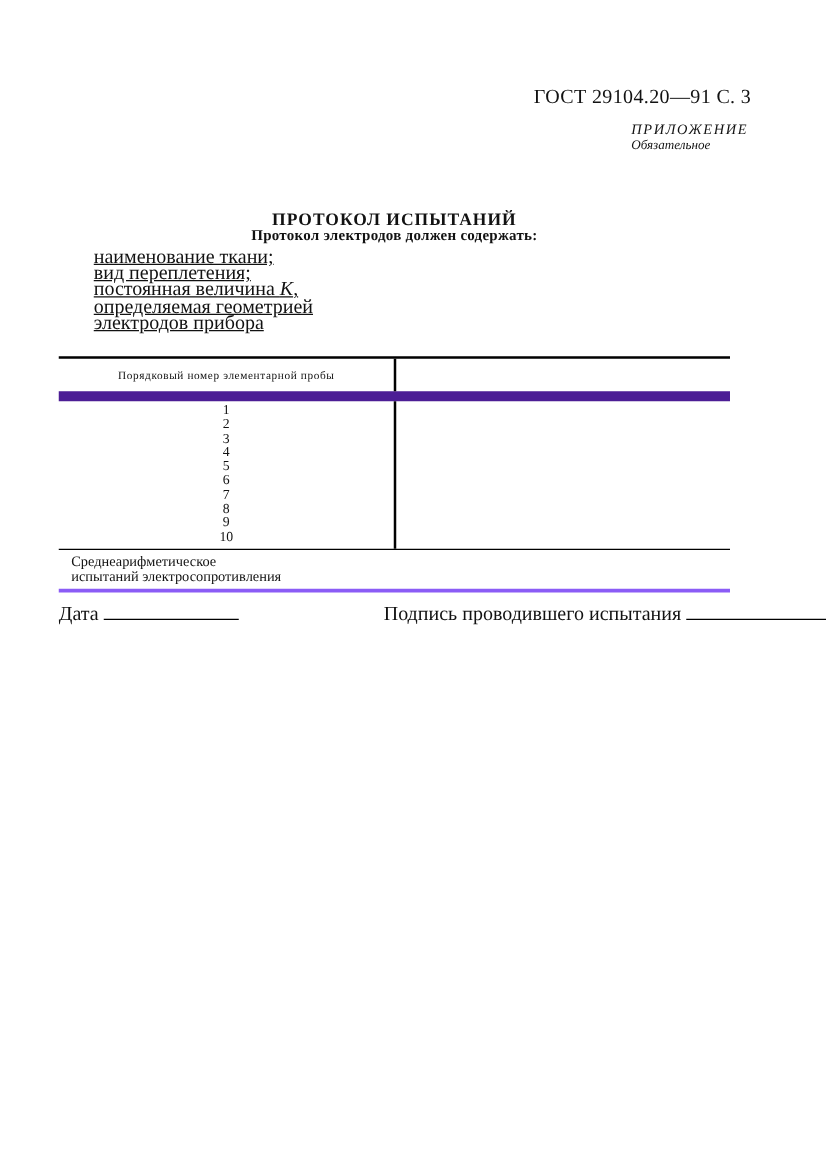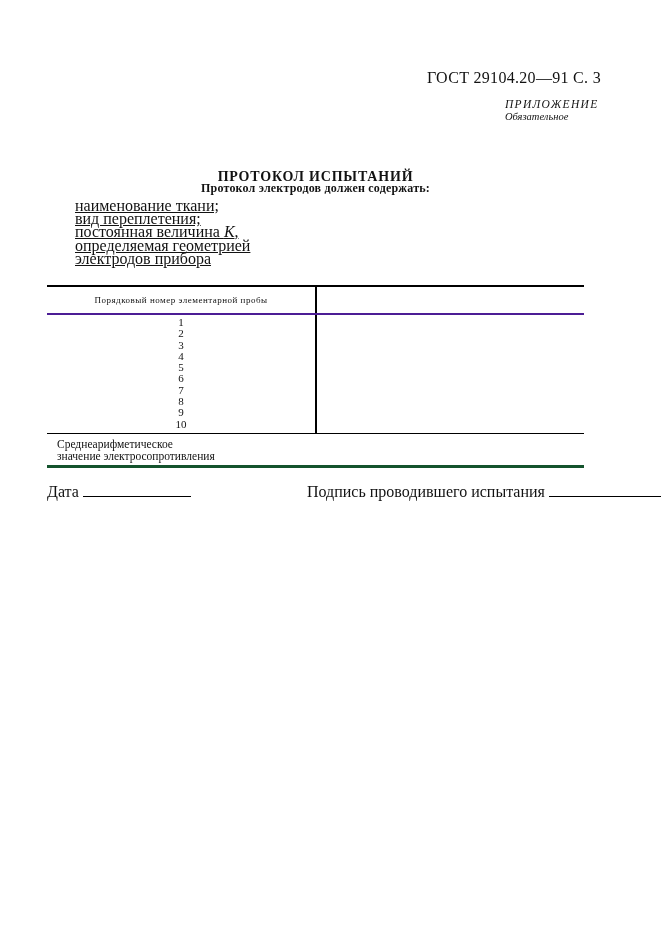--- a/index.html
+++ b/index.html
@@ -65,21 +65,21 @@
   .proto-table {
     position: absolute;
     top: 285px;
     left: 47px;
     width: 537px;
     box-sizing: border-box;
   }
   .thead {
     display: flex;
     border-top: 2px solid #000;
-    border-bottom: 2px solid #4c1d95;
+    border-bottom: 8px solid #4c1d95;
     height: 26px;
     align-items: center;
   }
   .cell1 {
     width: 268px;
     border-right: 2px solid #000;
     box-sizing: content-box;
     align-self: stretch;
     display: flex;
     align-items: center;
@@ -104,21 +104,21 @@
   }
   .tbody .cell1 {
     display: block;
     text-align: center;
     font-size: 11px;
     line-height: 11.3px;
     padding: 2px 0 3px 0;
   }
   .row-num { display: block; }
   .tfoot {
-    border-bottom: 3px solid #14532d;
+    border-bottom: 3px solid #8b5cf6;
     padding: 4px 0 3px 10px;
     font-size: 11.5px;
     line-height: 12px;
   }
   .signature-row {
     position: absolute;
     top: 483px;
     left: 47px;
     width: 537px;
     font-size: 16px;
@@ -176,21 +176,21 @@
         <span class="row-num">6</span>
         <span class="row-num">7</span>
         <span class="row-num">8</span>
         <span class="row-num">9</span>
         <span class="row-num">10</span>
       </div>
       <div class="cell2"></div>
     </div>
     <div class="tfoot">
       <div>Среднеарифметическое</div>
-      <div>значение электросопротивления</div>
+      <div>испытаний электросопротивления</div>
     </div>
   </div>
 
   <div class="signature-row">
     <span>Дата</span><span class="blank-line date-line"></span>
     <span class="sig-right">
       <span>Подпись проводившего испытания</span><span class="blank-line sign-line"></span>
     </span>
   </div>
 

